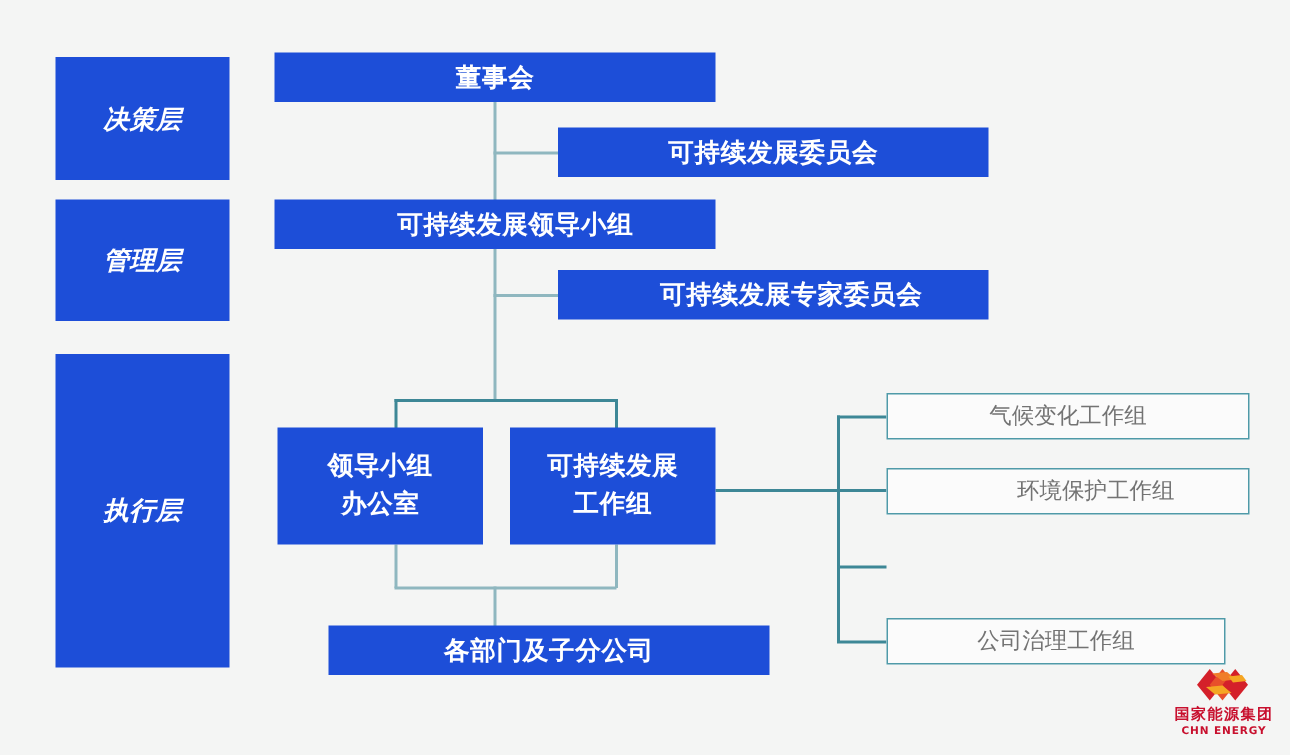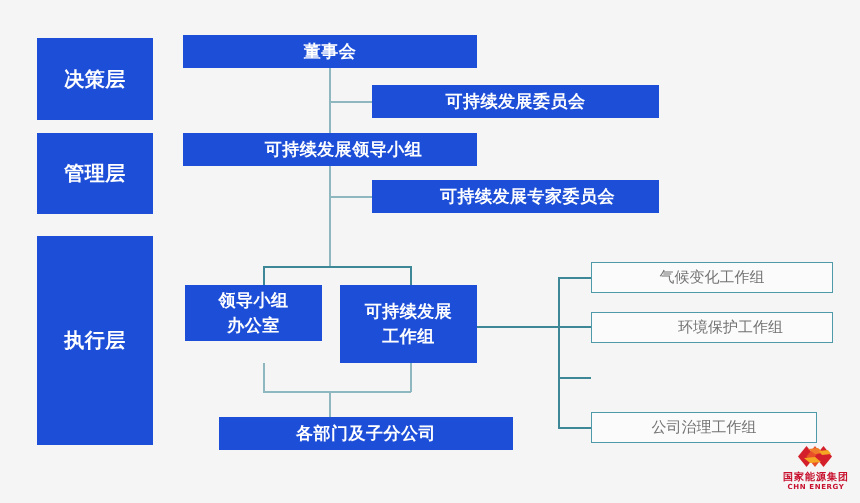--- a/index.html
+++ b/index.html
@@ -30,21 +30,22 @@
     text-align: center;
   }
   
   .teal {
     background: #1d4ed8;
     color: #ffffff;
     font-weight: bold;
     letter-spacing: 0.5px;
   }
   .layer-box {
-    font-size: 20px;
+    font-size: 17px;
+    font-style: italic;
   }
   .box-lg {
     font-size: 17px;
   }
   .box-two-line {
     font-size: 17px;
     line-height: 1.45;
     flex-direction: column;
   }
   
@@ -142,21 +143,21 @@
   </div>
 
   <div class="node teal box-lg" style="left:183px; top:133px; width:294px; height:33px;padding-left:27px;">
     <span>可持续发展领导小组</span>
   </div>
 
   <div class="node teal box-lg" style="left:372px; top:180px; width:287px; height:33px;padding-left:24px;">
     <span>可持续发展专家委员会</span>
   </div>
 
-  <div class="node teal box-two-line" style="left:185px; top:285px; width:137px; height:56px;">
+  <div class="node teal box-two-line" style="left:185px; top:285px; width:137px; height:78px;">
     <span>领导小组</span>
     <span>办公室</span>
   </div>
 
   <div class="node teal box-two-line" style="left:340px; top:285px; width:137px; height:78px;">
     <span>可持续发展</span>
     <span>工作组</span>
   </div>
 
   <div class="node teal box-lg" style="left:183px; top:417px; width:294px; height:33px;margin-left:36px;">

